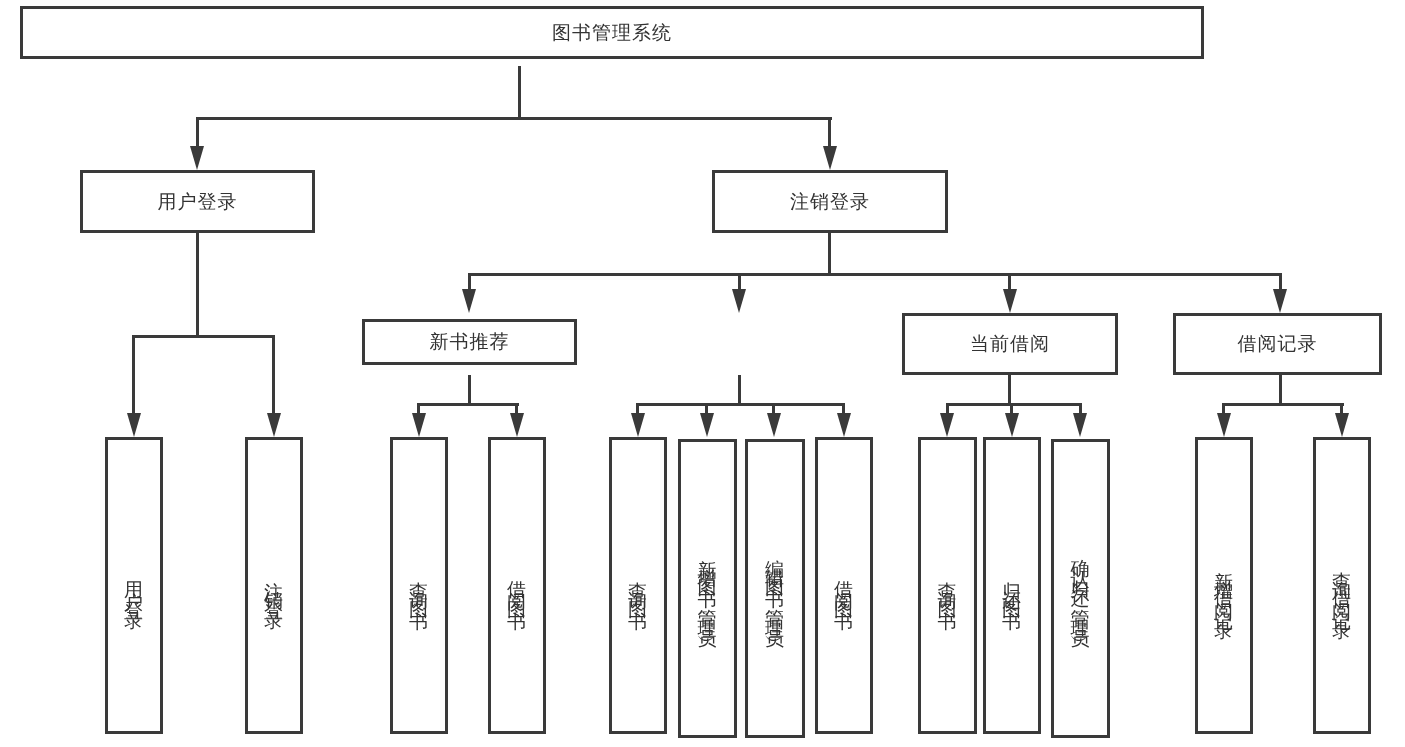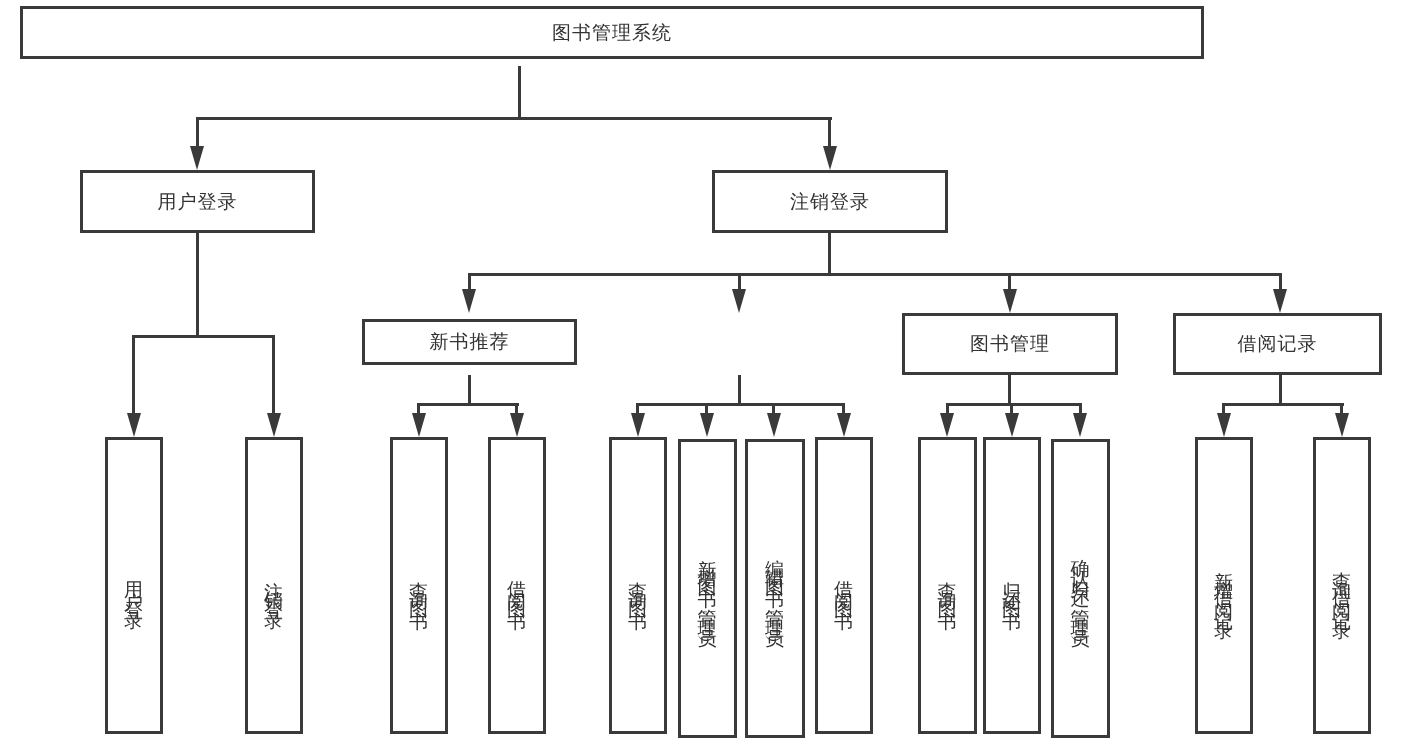--- a/index.html
+++ b/index.html
@@ -67,21 +67,21 @@
   <div class="stem" style="left:1279px;top:273px;height:19px"></div>
   <div class="arrow" style="left:462px;top:289px"></div>
   <div class="arrow" style="left:732px;top:289px"></div>
   <div class="arrow" style="left:1003px;top:289px"></div>
   <div class="arrow" style="left:1273px;top:289px"></div>
 
   <div class="box hbox" style="left:362px;top:319px;width:215px;height:46px">
     <span>新书推荐</span>
   </div>
   <div class="box hbox" style="left:902px;top:313px;width:216px;height:62px">
-    <span>图书管理</span>
+    <span>当前借阅</span>
   </div>
   <div class="box hbox" style="left:1173px;top:313px;width:209px;height:62px">
     <span>借阅记录</span>
   </div>
 
   <div class="vline" style="left:468px;top:375px;height:28px"></div>
   <div class="hline" style="left:417px;top:403px;width:102px"></div>
   <div class="stem" style="left:417px;top:403px;height:12px"></div>
   <div class="stem" style="left:515px;top:403px;height:12px"></div>
   <div class="arrow" style="left:412px;top:413px"></div>

